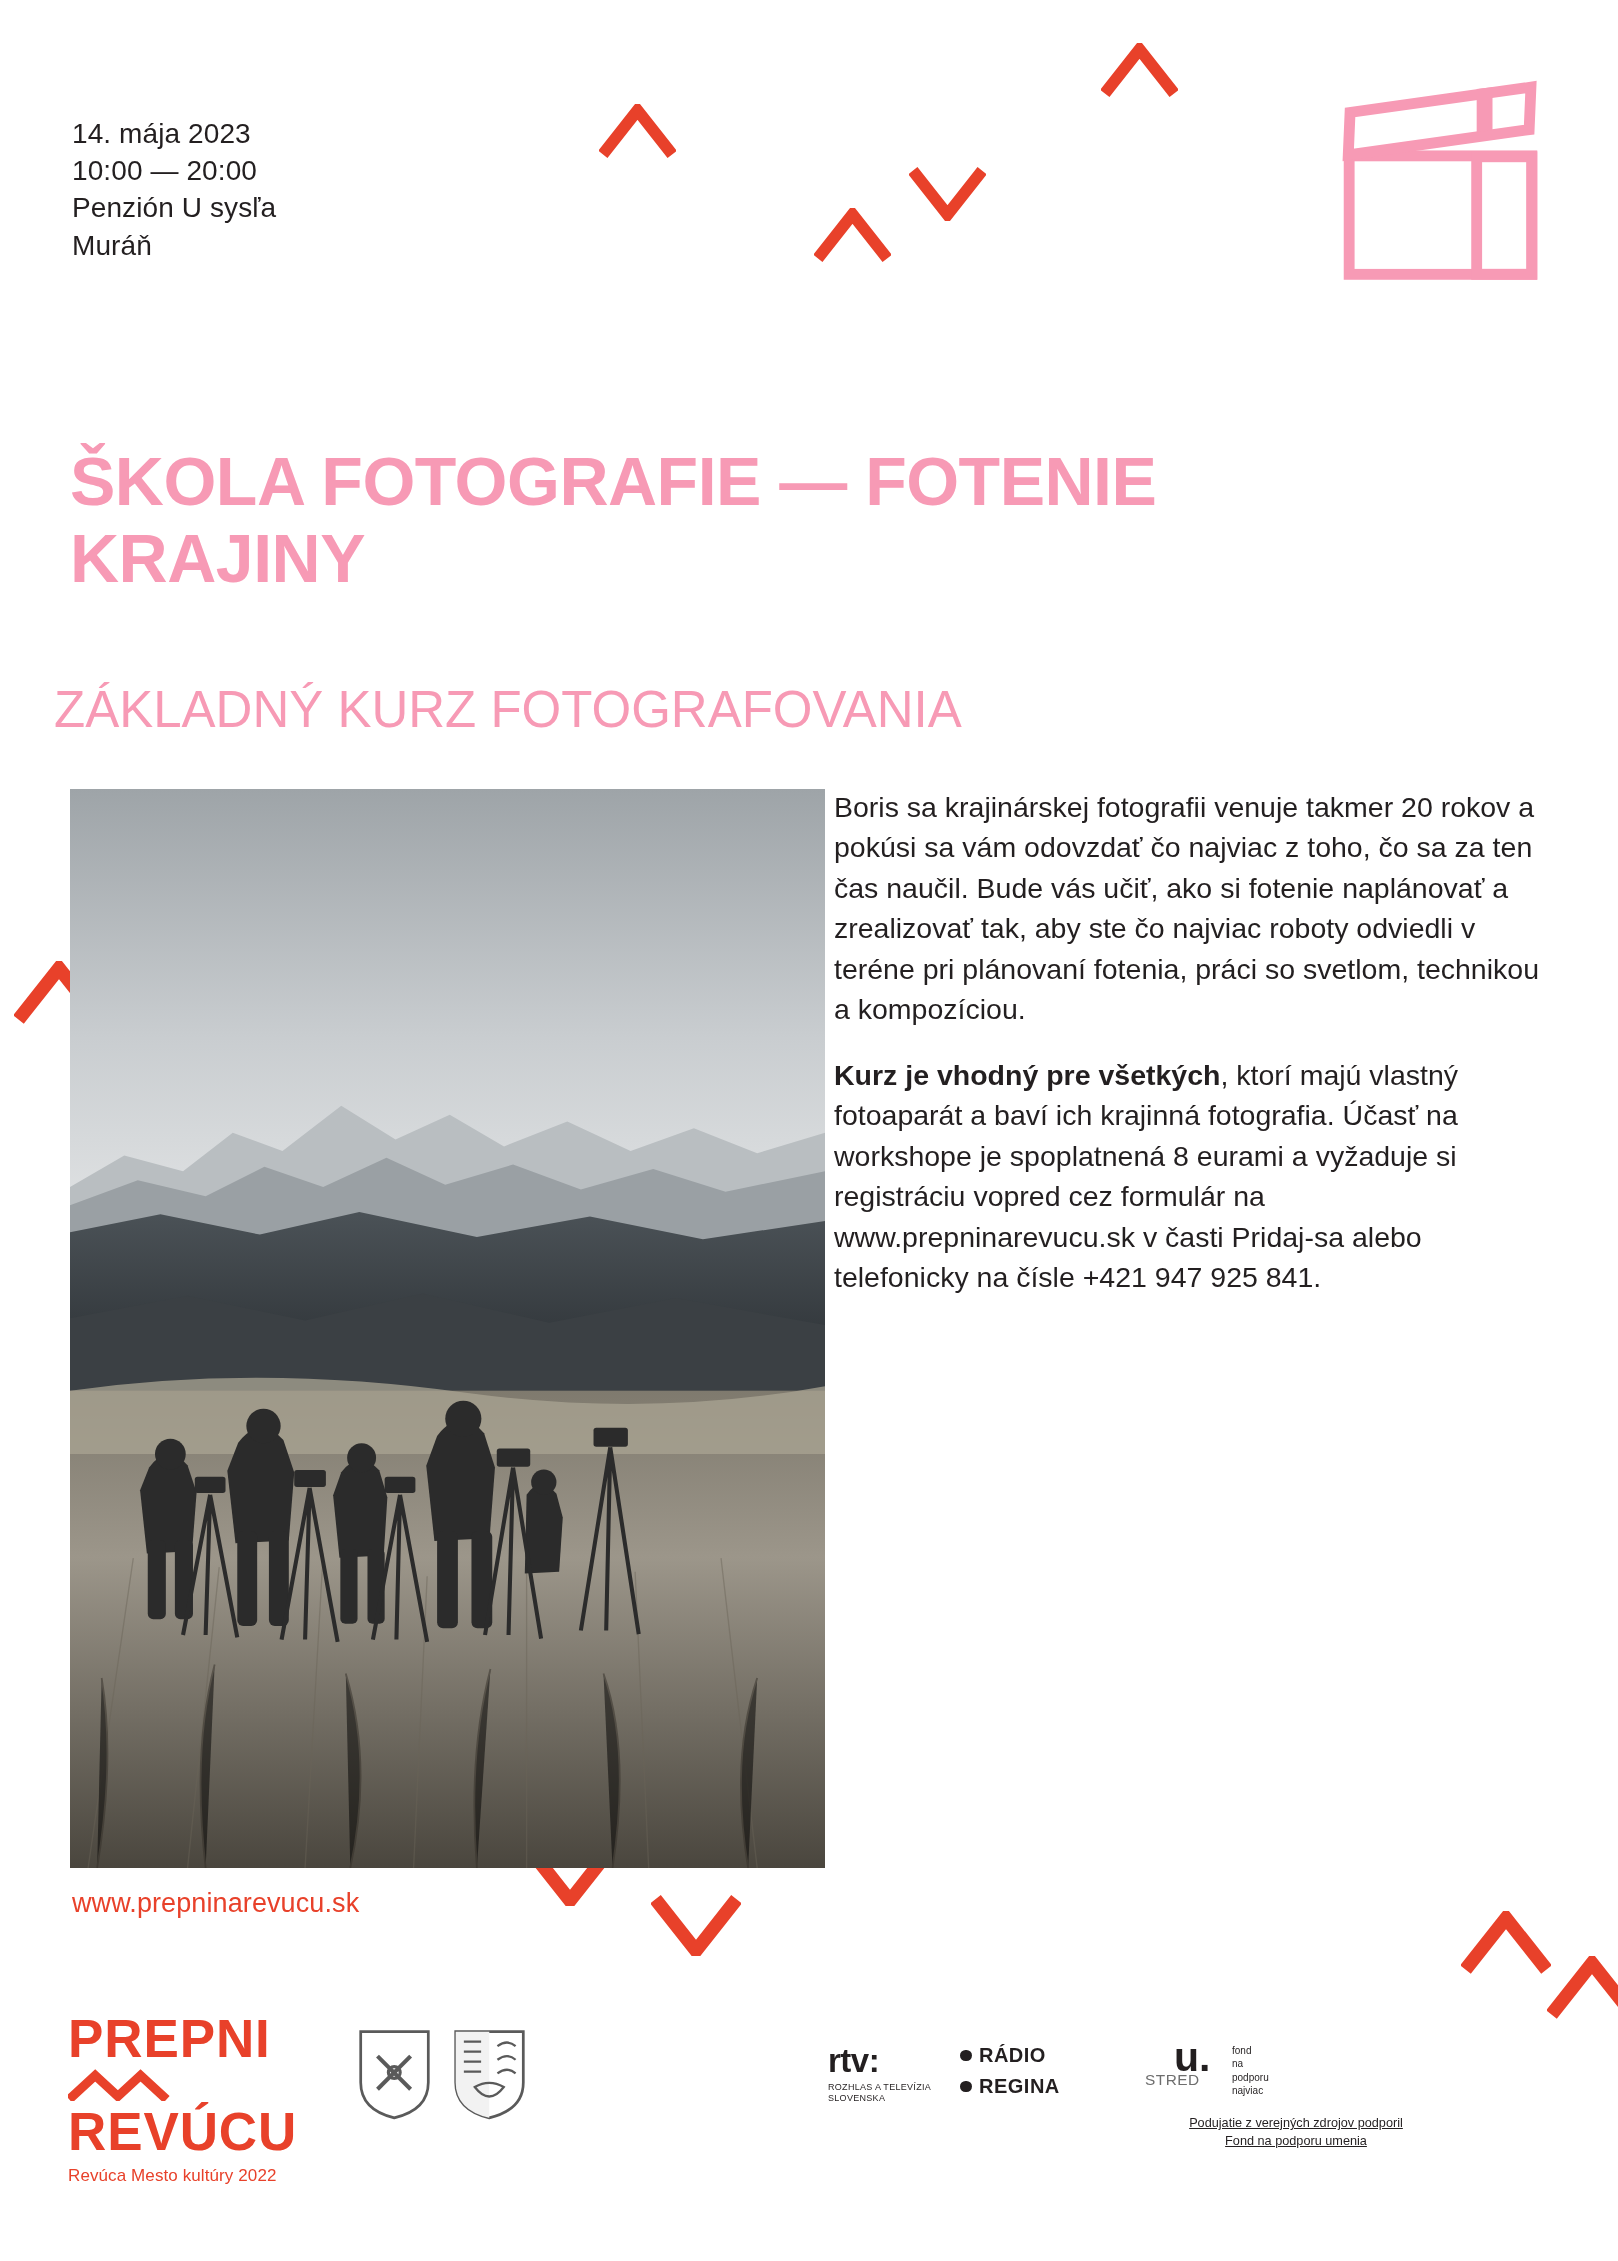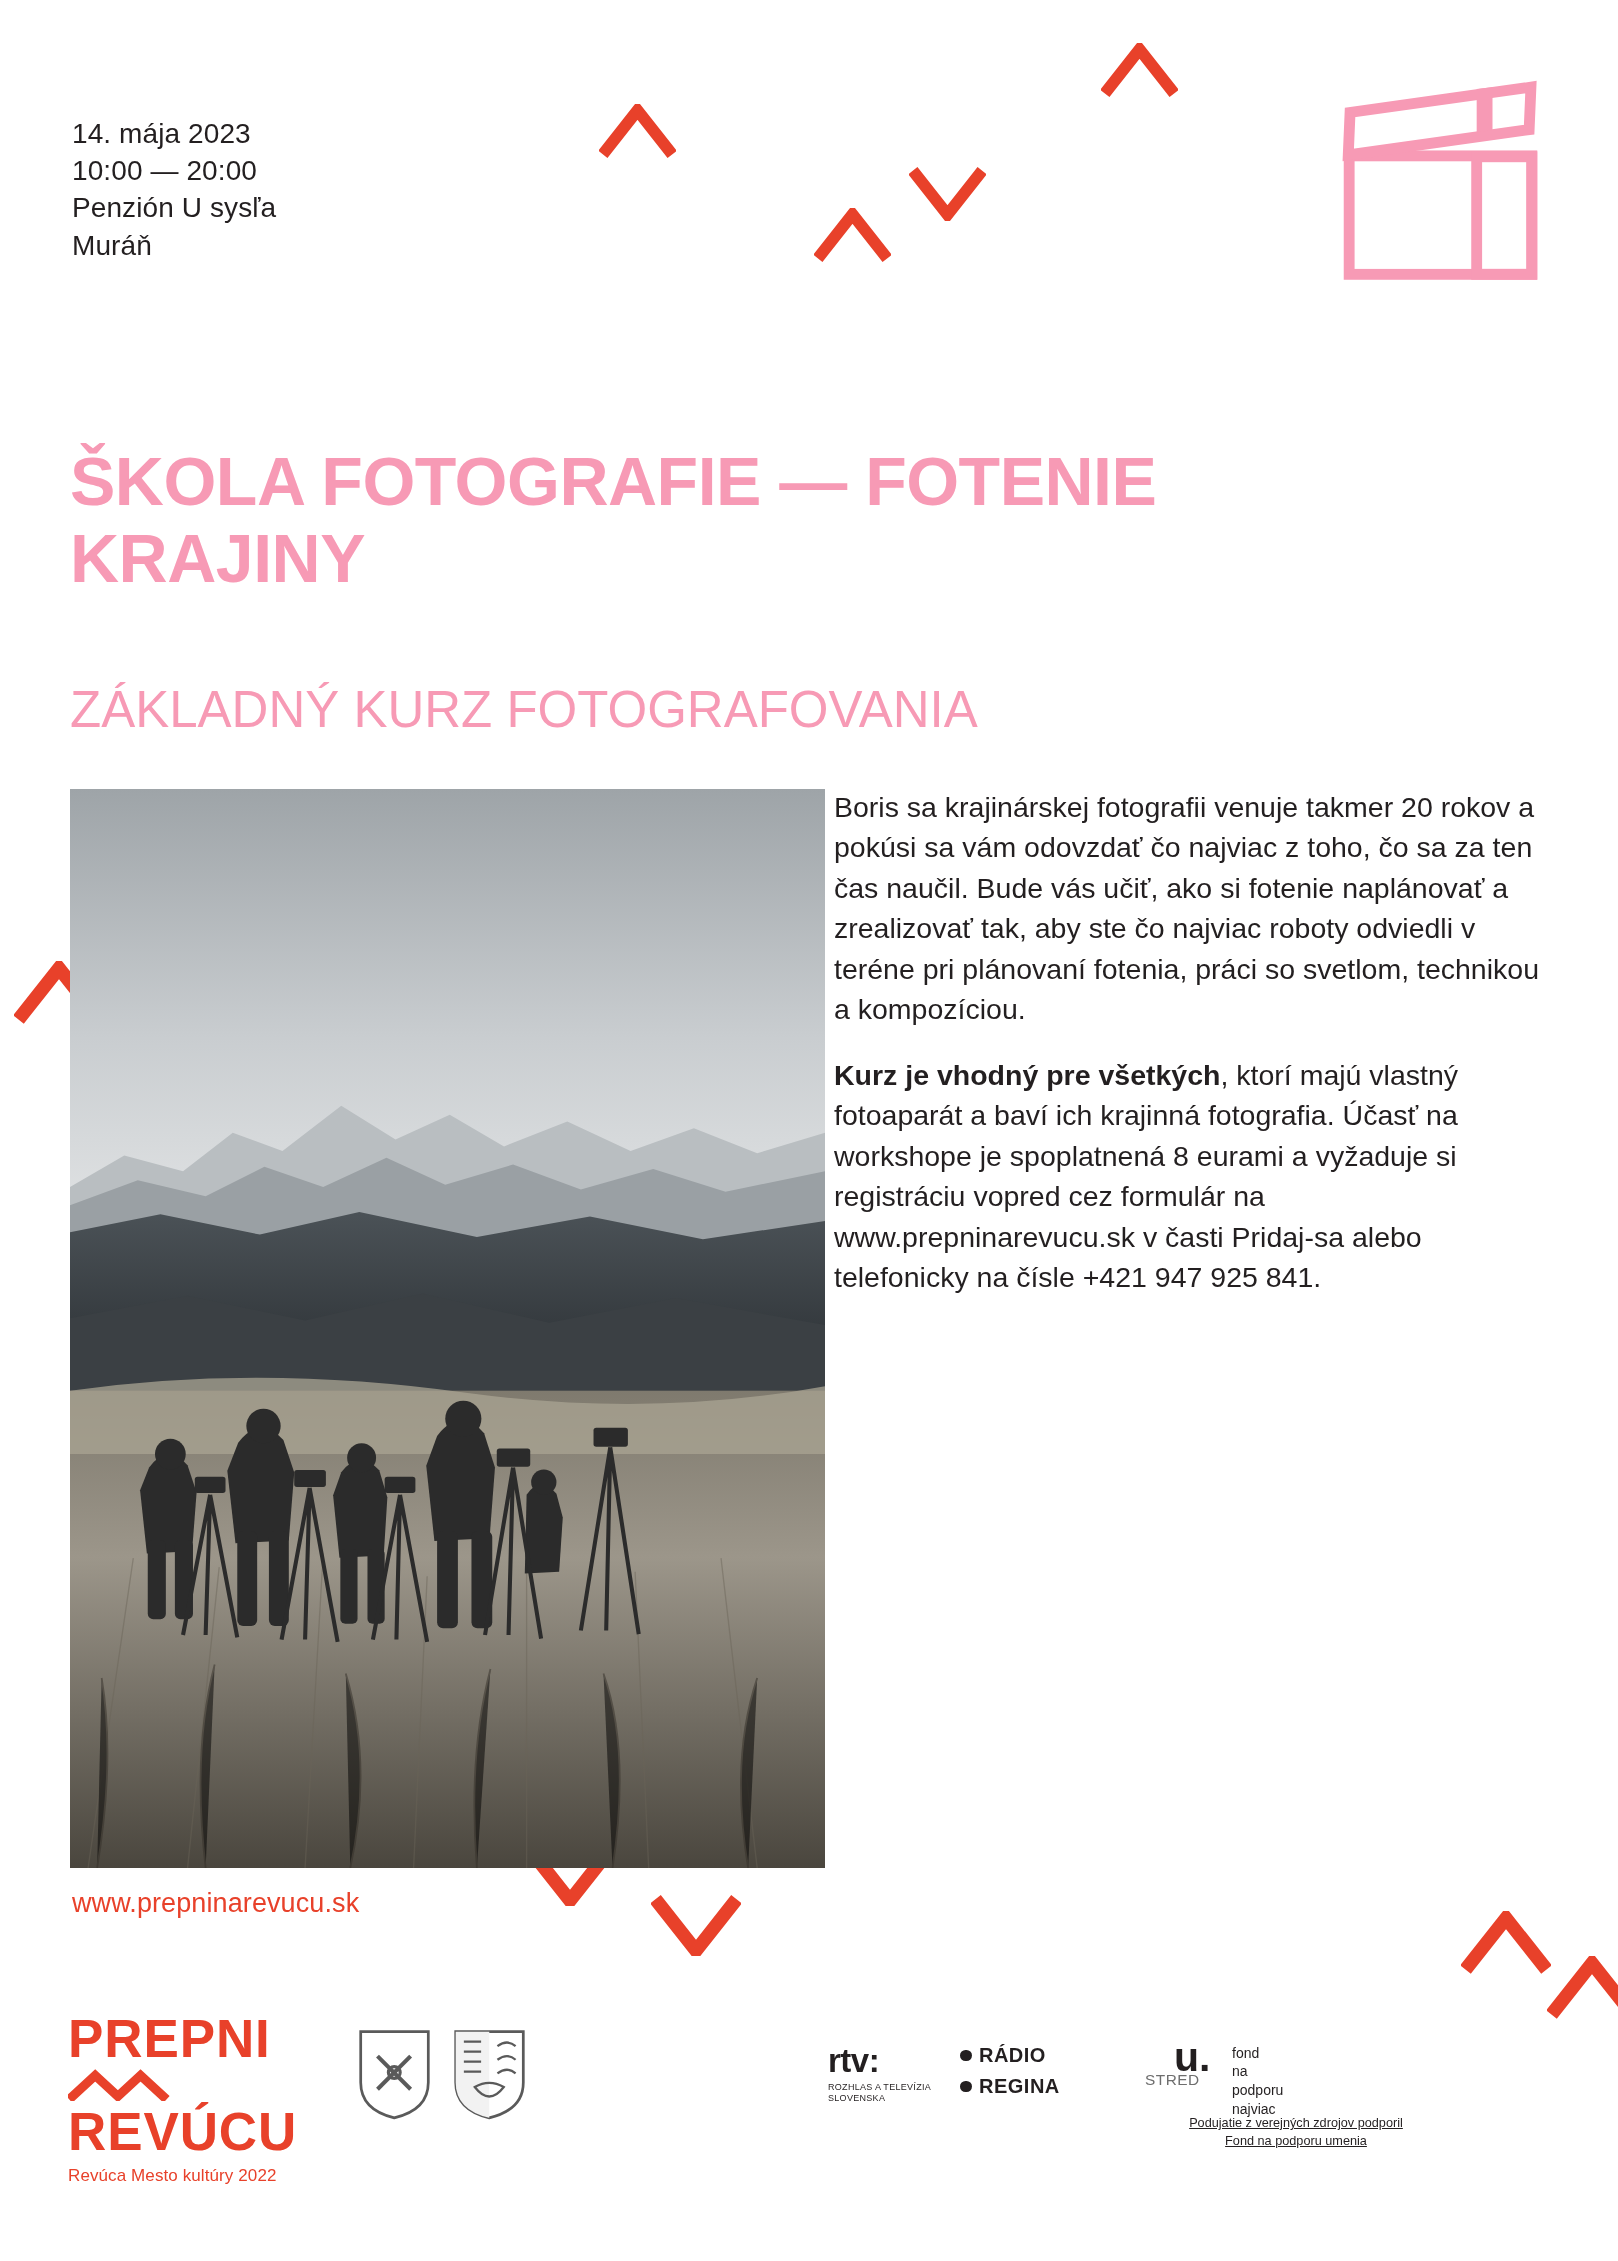--- a/index.html
+++ b/index.html
@@ -32,21 +32,21 @@
   .title{
     position:absolute;left:70px;top:397px;width:1379px;
     color:#f79ab5;
     font-weight:700;
     font-size:68px;
     line-height:1.14;
     letter-spacing:-0.5px;
     text-transform:uppercase;
   }
   .subtitle{
-    position:absolute;left:70px;top:640px;width:1379px;
+    position:absolute;left:54px;top:640px;width:1379px;
     color:#f79ab5;
     font-weight:400;
     font-size:51px;
     line-height:1.1;
     letter-spacing:0px;
     text-transform:uppercase;
   }
 
   
   .photo{
@@ -95,21 +95,21 @@
   .rtvs{position:absolute;left:828px;top:41px;}
   .rtvs .mark{font-size:33px;font-weight:700;color:#231f20;letter-spacing:-0.5px;line-height:1;}
   .rtvs .sub{font-size:9px;color:#231f20;letter-spacing:0.3px;line-height:1.3;margin-top:4.5px;}
   .radio{position:absolute;left:960px;top:41px;}
   .radio .row{display:flex;align-items:center;gap:7.2px;font-size:20px;font-weight:700;letter-spacing:0.5px;color:#231f20;}
   .radio .dot{width:11.8px;height:11.8px;border-radius:50%;background:#231f20;display:inline-block;}
   .radio .stred{position:absolute;left:185px;top:27px;font-size:15.4px;color:#6e6e6e;font-weight:400;letter-spacing:0.5px;}
 
   .fpu{position:absolute;left:1174px;top:36px;}
   .fpu .u{font-size:41px;font-weight:700;color:#231f20;line-height:0.9;}
-  .fpu .txt{position:absolute;left:58px;top:4.5px;font-size:14px;line-height:1.35;color:#231f20;}
+  .fpu .txt{position:absolute;left:58px;top:4.5px;font-size:10px;line-height:1.35;color:#231f20;}
   .fpu .note{position:absolute;left:0;top:76px;width:244px;font-size:12.7px;line-height:1.4;color:#231f20;text-align:center;text-decoration:underline;}
 </style>
 </head>
 <body>
 
 <div class="poster">
 
   <div class="chev" style="left:599px;top:104px;">
     <svg width="77" height="54" viewBox="0 0 170 120">
         <path d="M8 112 L85 14 L162 112" fill="none" stroke="#e8412a" stroke-width="26"></path>

